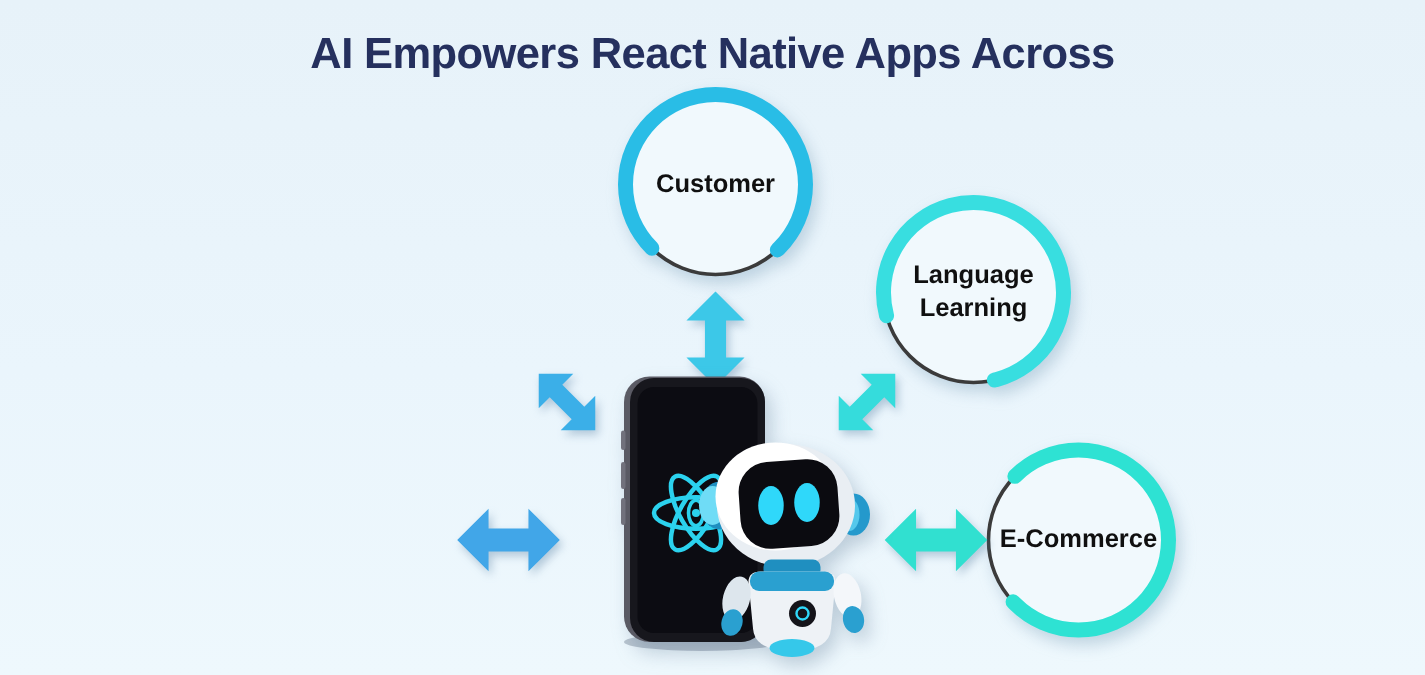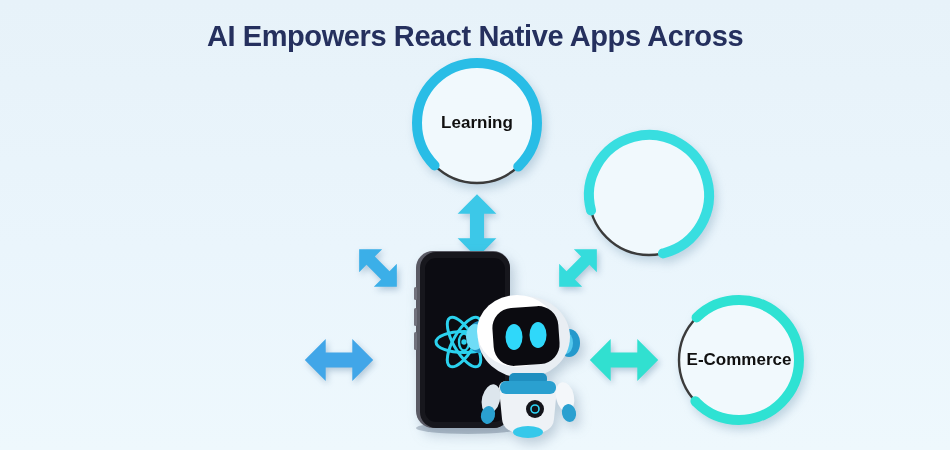--- a/index.html
+++ b/index.html
@@ -35,21 +35,21 @@
     text-align: center;
     font-size: 17px;
     font-weight: 700;
     line-height: 1.3;
     color: #101010;
   }
   .node-finance           { left: 402px; top: 48px;  }
   .node-customer-service  { left: 232px; top: 117px; }
   .node-language-learning { left: 574px; top: 120px; }
   .node-health            { left: 160px; top: 286px; }
-  .node-ecommerce         { left: 664px; top: 285px; }
+  .node-ecommerce         { left: 644px; top: 285px; }
 
   .arrow { position: absolute; width: 80px; height: 80px;
            filter: drop-shadow(2px 3px 3px rgba(90,130,165,0.40)); }
   .arrow-finance           { left: 437px; top: 186px; }
   .arrow-customer-service  { left: 338px; top: 228px; }
   .arrow-language-learning { left: 538px; top: 228px; }
   .arrow-health            { left: 299px; top: 320px; }
   .arrow-ecommerce         { left: 584px; top: 320px; }
 
   .center-art { position: absolute; left: 408px; top: 247px;
@@ -61,30 +61,31 @@
 <div class="canvas">
 
   <h1 class="page-title">AI Empowers React Native Apps Across</h1>
 
   <div class="node node-finance">
     <svg class="ring" width="150" height="150" viewBox="0 0 150 150">
       <circle class="ring-fill" cx="75" cy="75" r="60"></circle>
       <circle class="ring-track" cx="75" cy="75" r="60"></circle>
       <circle class="ring-arc" cx="75" cy="75" r="60" stroke-dasharray="284 93" transform="rotate(-225 75 75)" stroke="#29bde6"></circle>
     </svg>
-    <div class="node-label">Learning</div>
+    <div class="node-label">Customer</div>
   </div>
 
 
   <div class="node node-language-learning">
     <svg class="ring" width="150" height="150" viewBox="0 0 150 150">
       <circle class="ring-fill" cx="75" cy="75" r="60"></circle>
       <circle class="ring-track" cx="75" cy="75" r="60"></circle>
       <circle class="ring-arc" cx="75" cy="75" r="60" stroke-dasharray="284 93" transform="rotate(-195 75 75)" stroke="#38dee0"></circle>
     </svg>
+    <div class="node-label">Language Learning</div>
   </div>
 
 
   <div class="node node-ecommerce">
     <svg class="ring" width="150" height="150" viewBox="0 0 150 150">
       <circle class="ring-fill" cx="75" cy="75" r="60"></circle>
       <circle class="ring-track" cx="75" cy="75" r="60"></circle>
       <circle class="ring-arc" cx="75" cy="75" r="60" stroke-dasharray="284 93" transform="rotate(-135 75 75)" stroke="#2ee2d3"></circle>
     </svg>
     <div class="node-label">E-Commerce</div>

